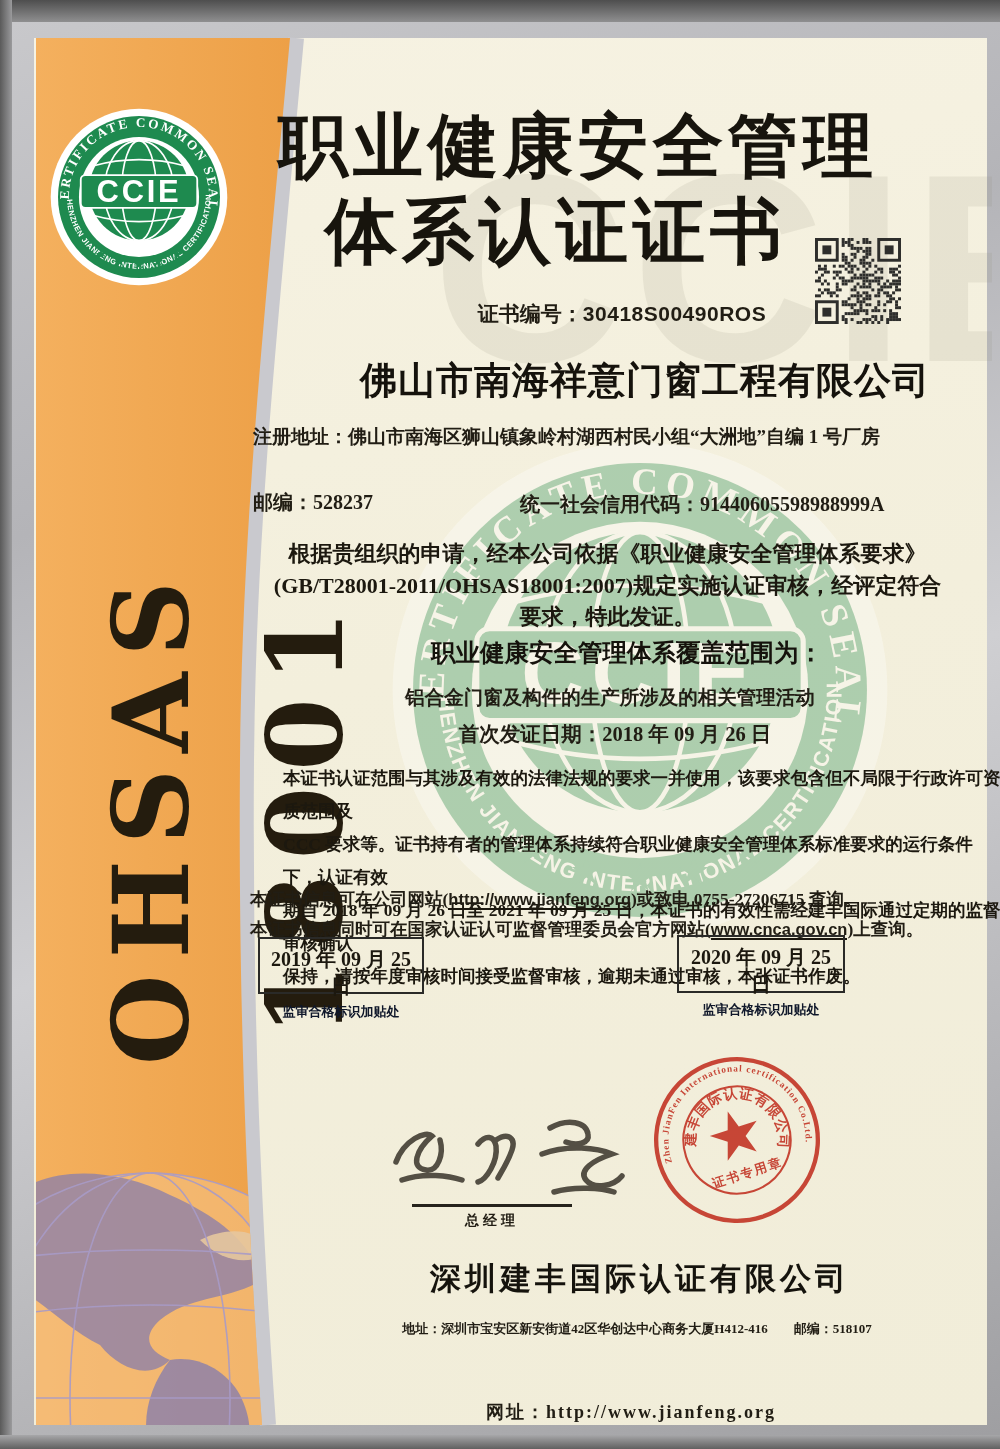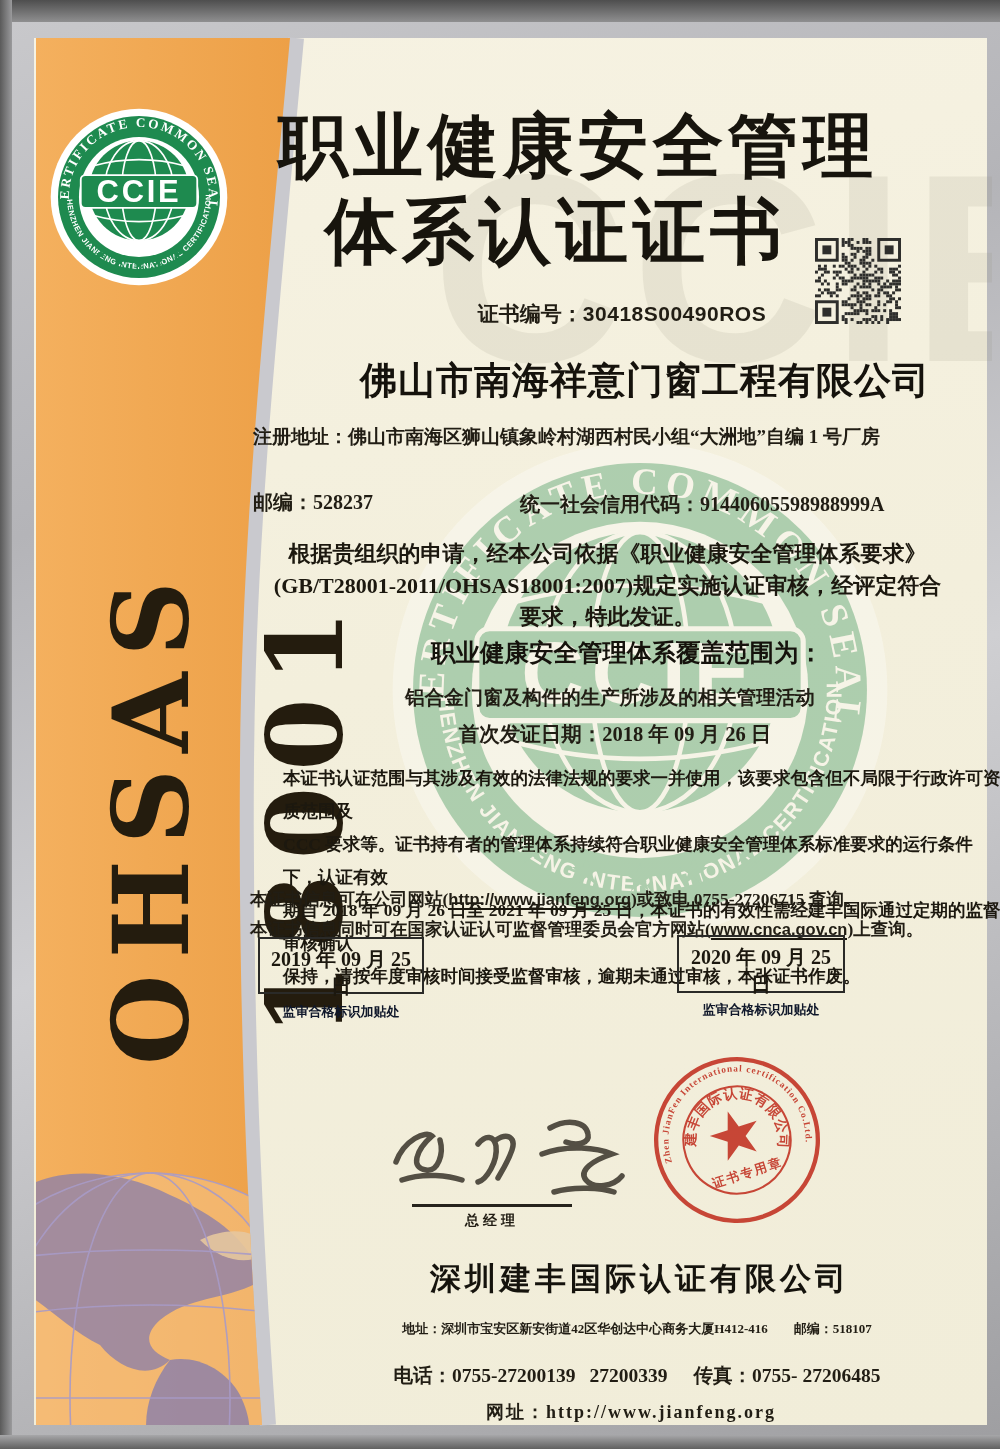--- a/index.html
+++ b/index.html
@@ -504,19 +504,16 @@
       </text>
       <path d="M100,68 L106.2,87 L126.2,87 L110,98.8 L116.2,118 L100,106.2 L83.8,118 L90,98.8 L73.8,87 L93.8,87 Z" fill="#cd372a"></path>
       <text x="100" y="141" text-anchor="middle" font-size="13.5" font-weight="bold" fill="#cd372a" font-family="Liberation Serif, DejaVu Serif, serif" letter-spacing="2">证书专用章</text>
     </g>
   </svg>
 
   <div class="abs ctr issuer-name">深圳建丰国际认证有限公司</div>
   <div class="abs ctr issuer-addr">
     <span>地址：</span><span>深圳市宝安区新安街道42区华创达中心商务大厦H412-416</span><span class="gap"></span><span>邮编：</span><span>518107</span>
   </div>
-  <div class="abs ctr issuer-tel">
-    <span>电话：</span><span>0755-27200139</span><span class="gap-s"></span><span>27200339</span><span class="gap"></span><span>传真：</span><span>0755- 27206485</span>
-  </div>
   <div class="abs ctr issuer-web">
     <span>网址：</span><span>http://www.jianfeng.org</span>
   </div>
 </div>
 
 </body></html>

